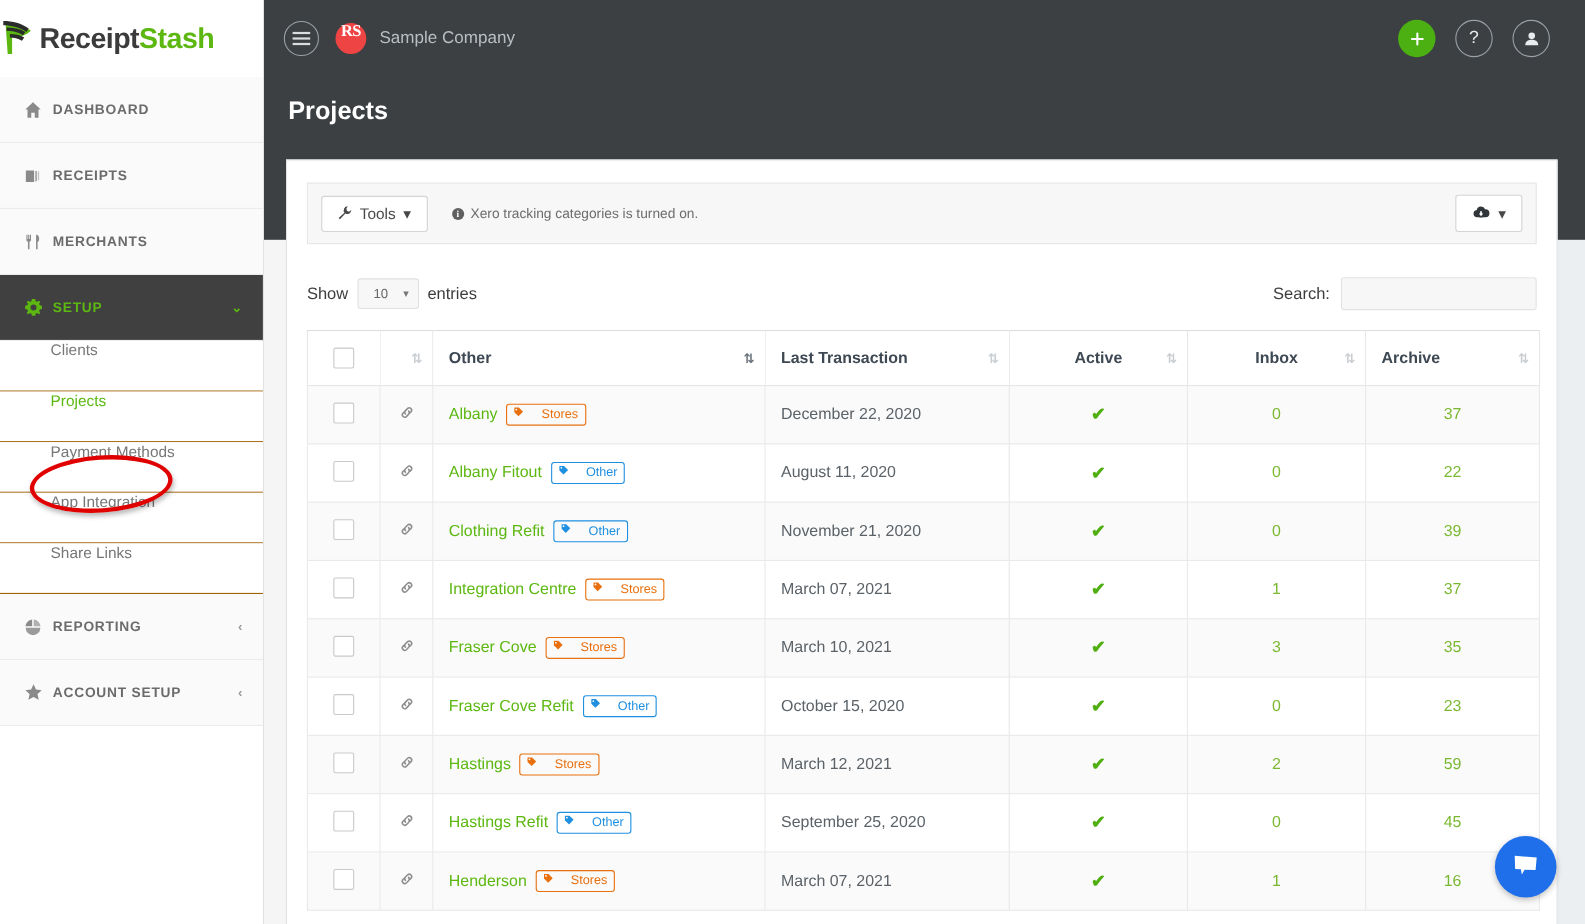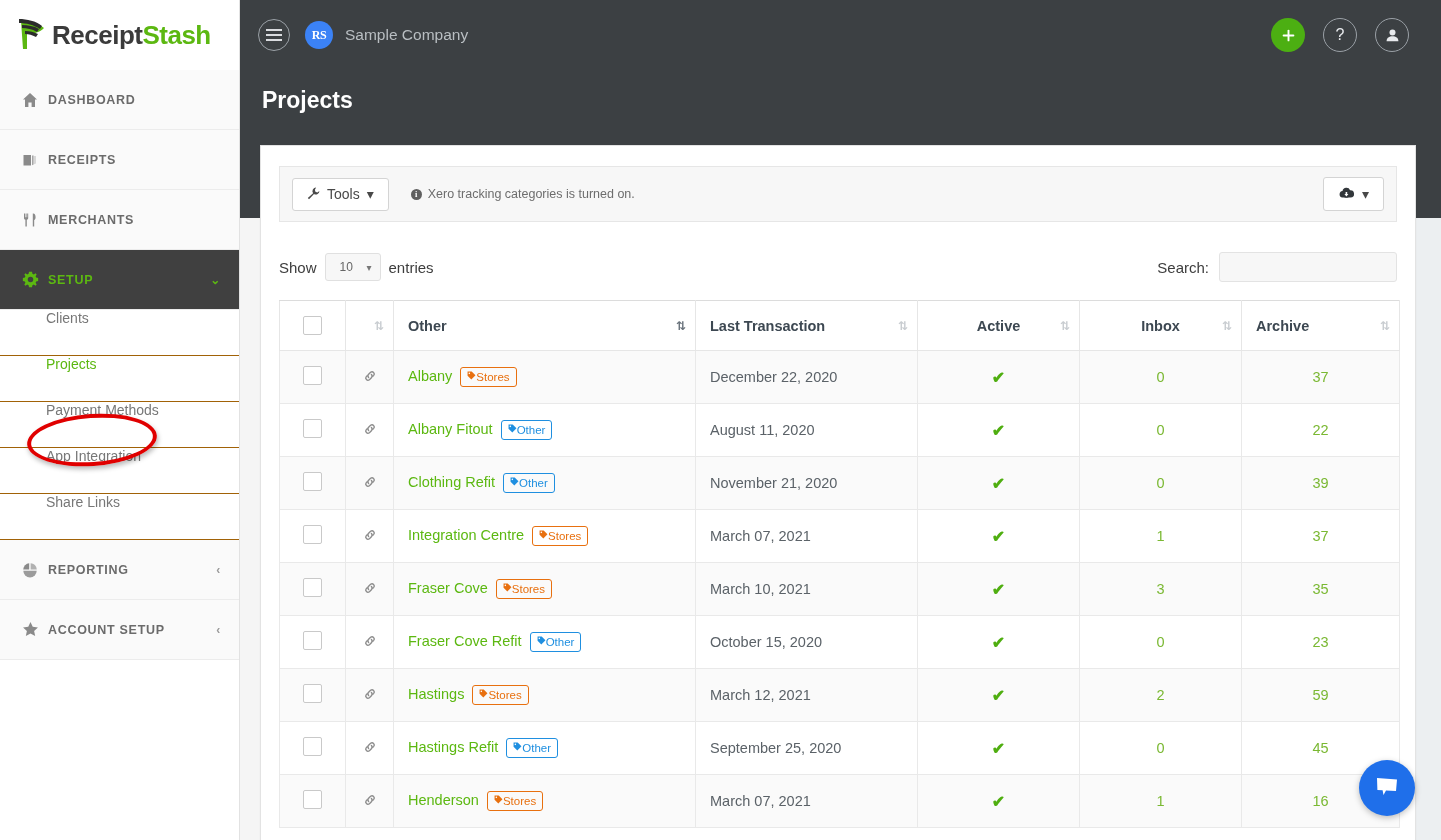--- a/index.html
+++ b/index.html
@@ -15,21 +15,20 @@
   #sidebar {
     position: absolute; left: 0; top: 0;
     width: 240px; height: 840px;
     background: #ffffff;
     border-right: 1px solid #e2e2e2;
     z-index: 5;
   }
   #brand {
     height: 70px;
     display: flex; align-items: center;
-    padding-left: 16px;
     background: #fff;
   }
   .brand-logo { display:flex; align-items:center; }
   .brand-mark { width: 34px; height: 40px; position: relative; margin-right: 2px; }
   .brand-text { font-size: 26px; font-weight: bold; letter-spacing: -0.5px; }
   .brand-receipt { color: #3b3b3b; }
   .brand-stash { color: #5cb811; }
 
   .nav-item {
     height: 60px;
@@ -95,23 +94,23 @@
     width: 32px; height: 32px; border-radius: 50%;
     border: 1px solid #9aa0a6;
     margin-left: 18px;
     display: flex; flex-direction: column; justify-content: center;
     align-items: center; gap: 3px;
     cursor: pointer;
   }
   .hamburger span { display:block; width: 16px; height: 2px; background: #dadce0; }
   .company-avatar {
     width: 28px; height: 28px; border-radius: 50%;
-    background: #3b82f6; margin-left: 15px;
-    display:flex; align-items:center; justify-content:center;
-    color: #fff; font-size: 12px; font-weight: bold;
+    background: #ef4444; margin-left: 15px;
+    display:flex; justify-content:center;
+    color: #fff; font-size: 15px; font-weight: bold;
     font-family: "Liberation Serif", serif;
     letter-spacing: -0.5px;
   }
   .company-name {
     margin-left: 12px; color: #b9bec2; font-size: 15.5px;
   }
   #topbar-right {
     margin-left: auto; display: flex; align-items: center; gap: 18px;
     margin-right: 32px;
   }
@@ -286,21 +285,21 @@
     vertical-align: middle;
   }
   .link-ico { color: #8d8d8d; font-size: 13px; cursor: pointer; }
   a.proj-name {
     color: #5cb811;
     text-decoration: none;
     font-size: 14.5px;
     cursor: pointer;
   }
   .tag {
-    display: inline-flex; align-items: center; gap: 0;
+    display: inline-flex; align-items: center; gap: 16px;
     border-radius: 3px;
     padding: 2px 6px;
     font-size: 11.5px;
     margin-left: 8px;
     vertical-align: middle;
     line-height: 1.25;
     white-space: nowrap;
   }
   .tag.stores { color: #e8700f; border: 1px solid #e8700f; }
   .tag.other  { color: #1f8fe0; border: 1px solid #1f8fe0; }

